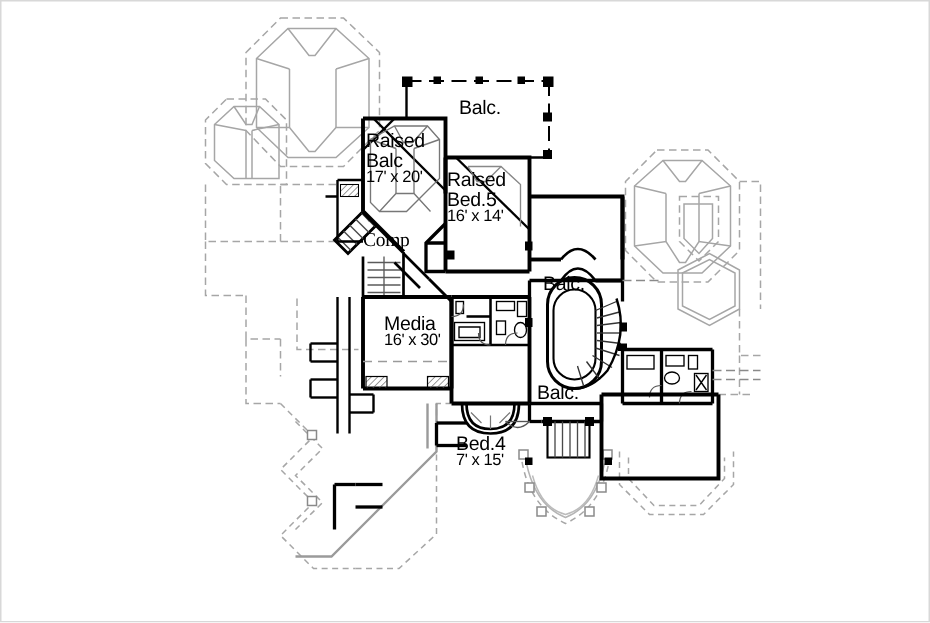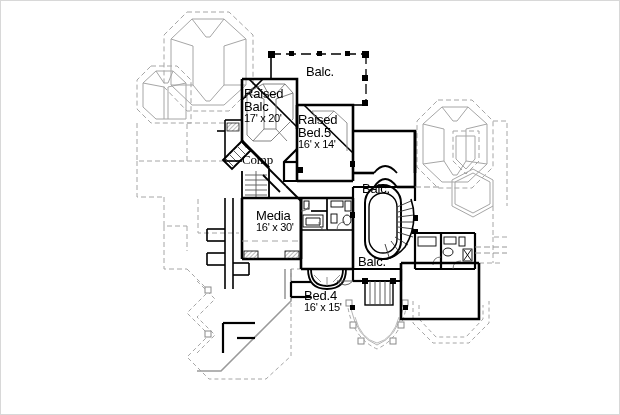--- a/index.html
+++ b/index.html
@@ -478,21 +478,21 @@
     <span class="rl-dim">16' x 14'</span>
   </div>
 
   <div class="room-label" style="left:255px; top:208px; width:56px;">
     <span class="rl-name">Media</span>
     <span class="rl-dim">16' x 30'</span>
   </div>
 
   <div class="room-label" style="left:303px; top:256px; width:56px;margin-top:32px;">
     <span class="rl-name">Bed.4</span>
-    <span class="rl-dim">16' x 15'</span>
+    <span class="rl-dim">7' x 15'</span>
   </div>
 
 
   <div class="room-label balc-label" style="left:305px; top:64px; width:46px;">
     <span class="rl-name">Balc.</span>
   </div>
 
   <div class="room-label balc-label" style="left:361px; top:181px; width:46px;">
     <span class="rl-name">Balc.</span>
   </div>

